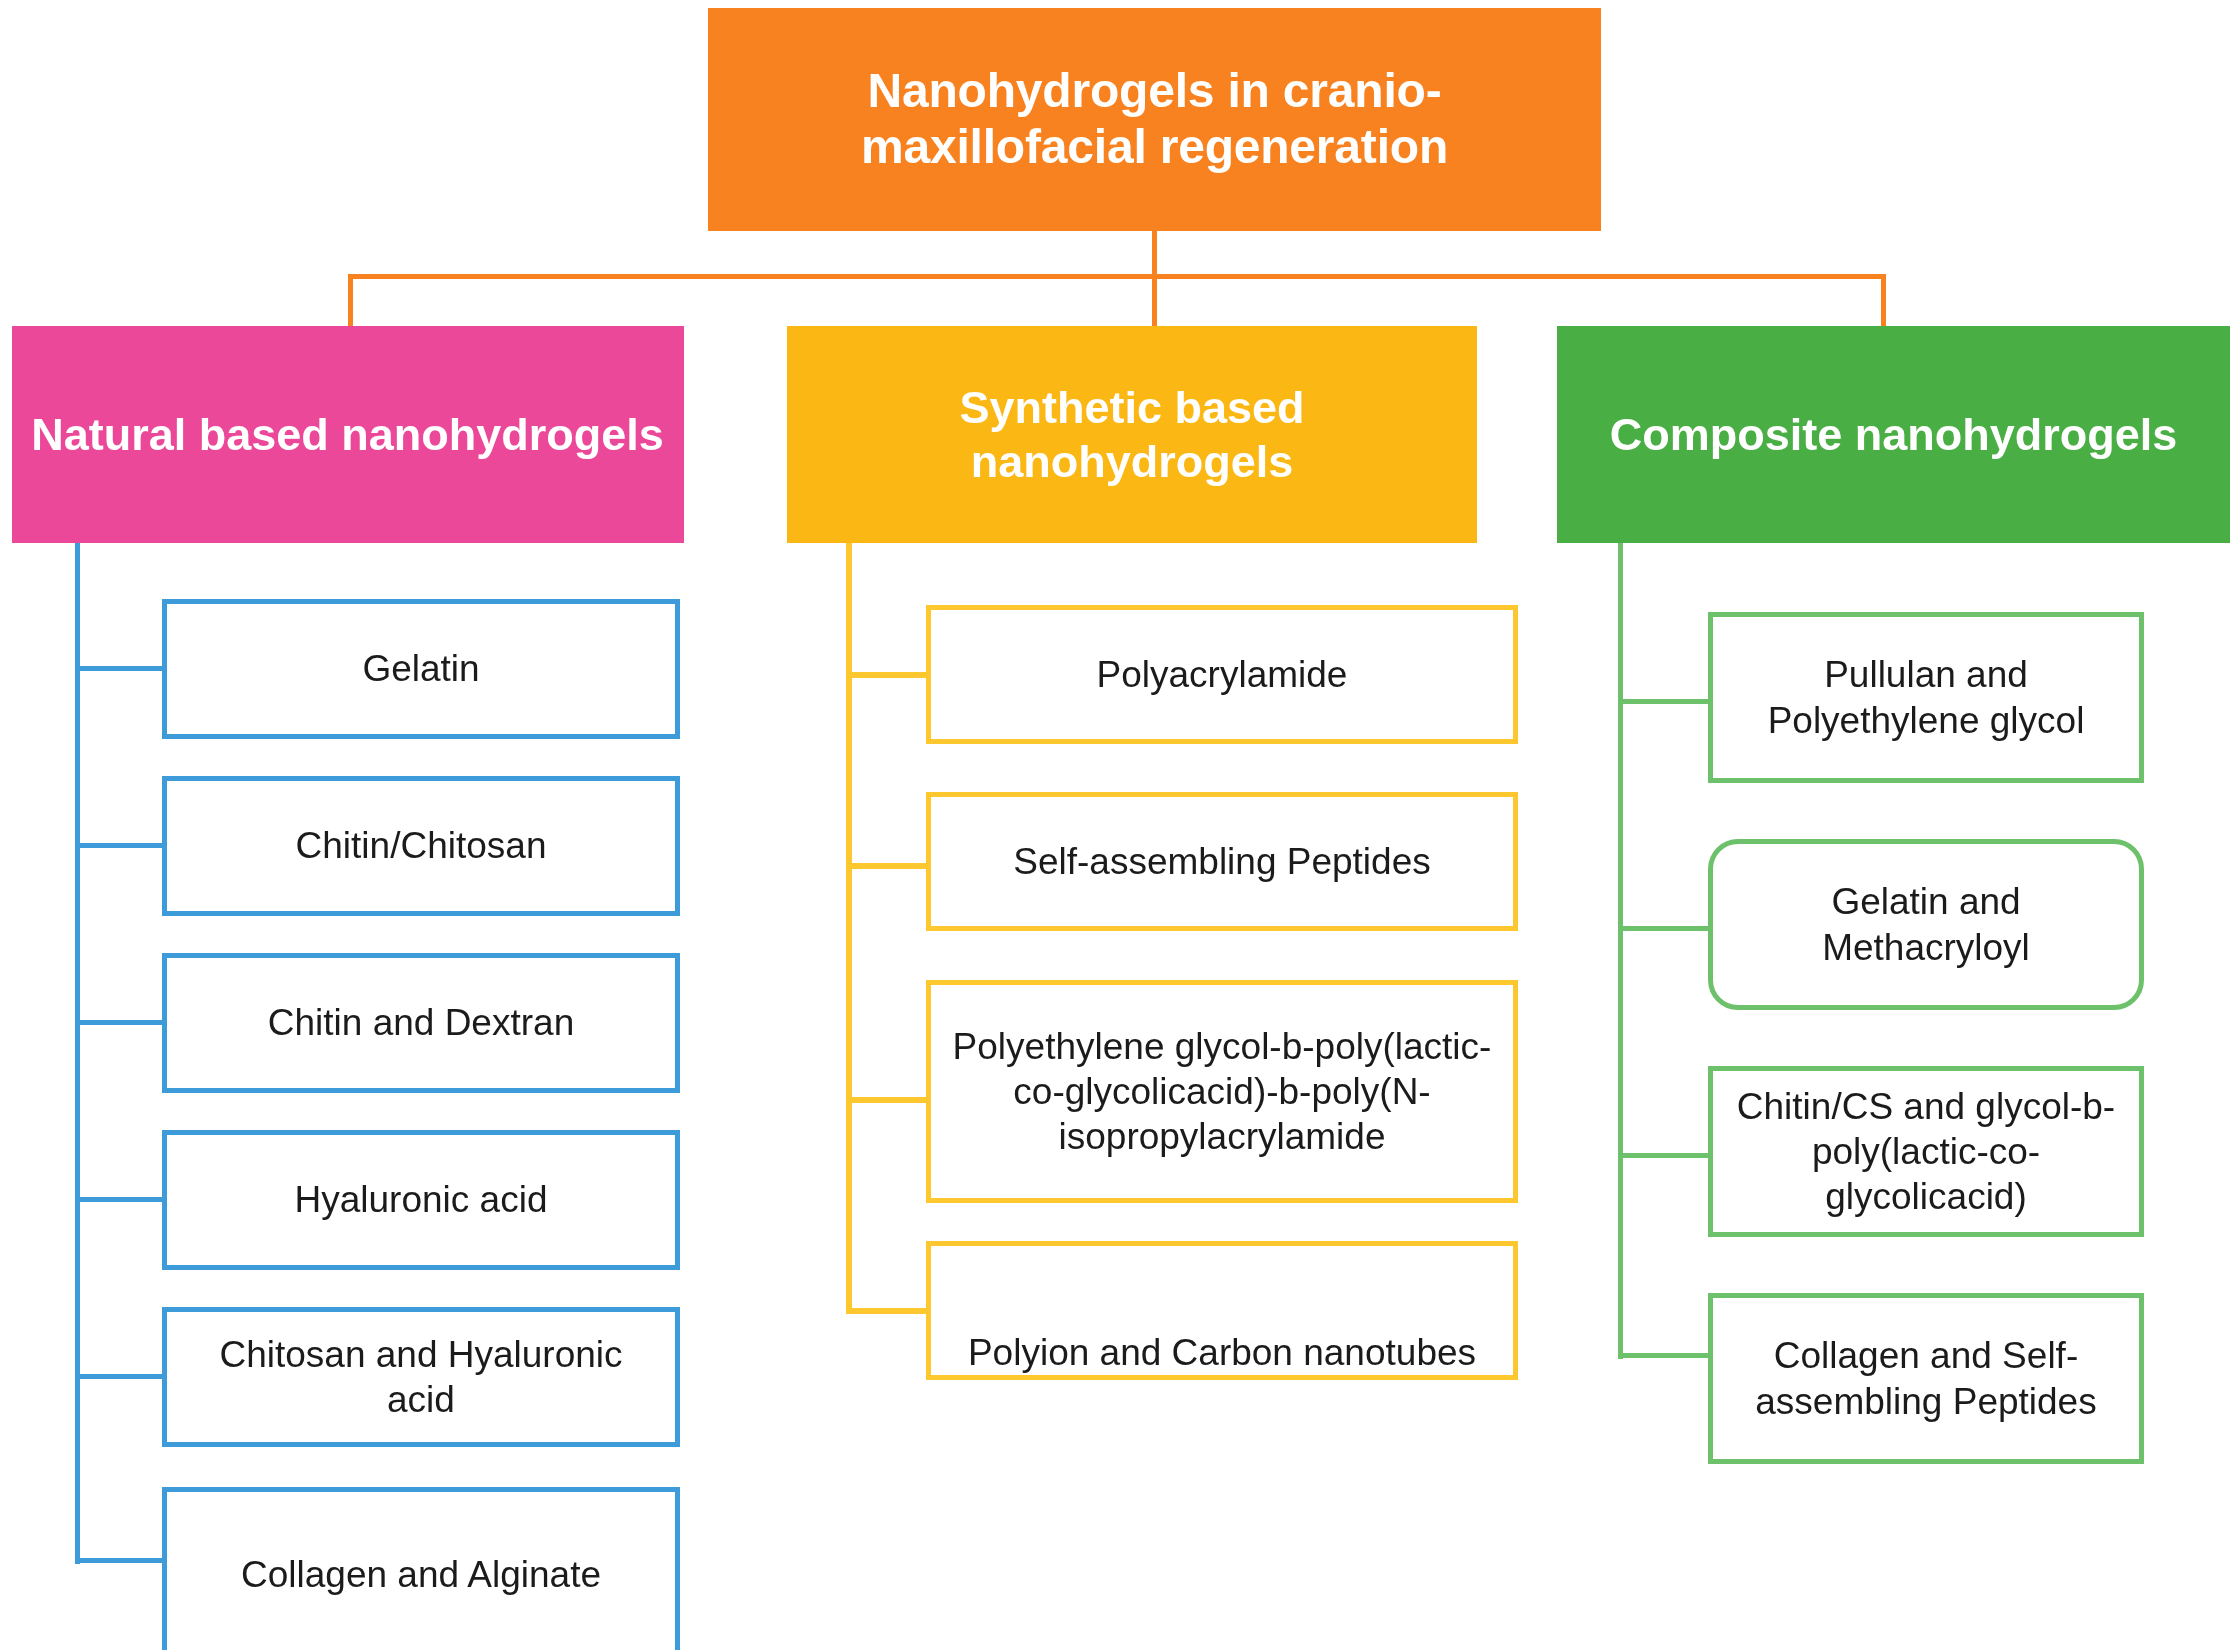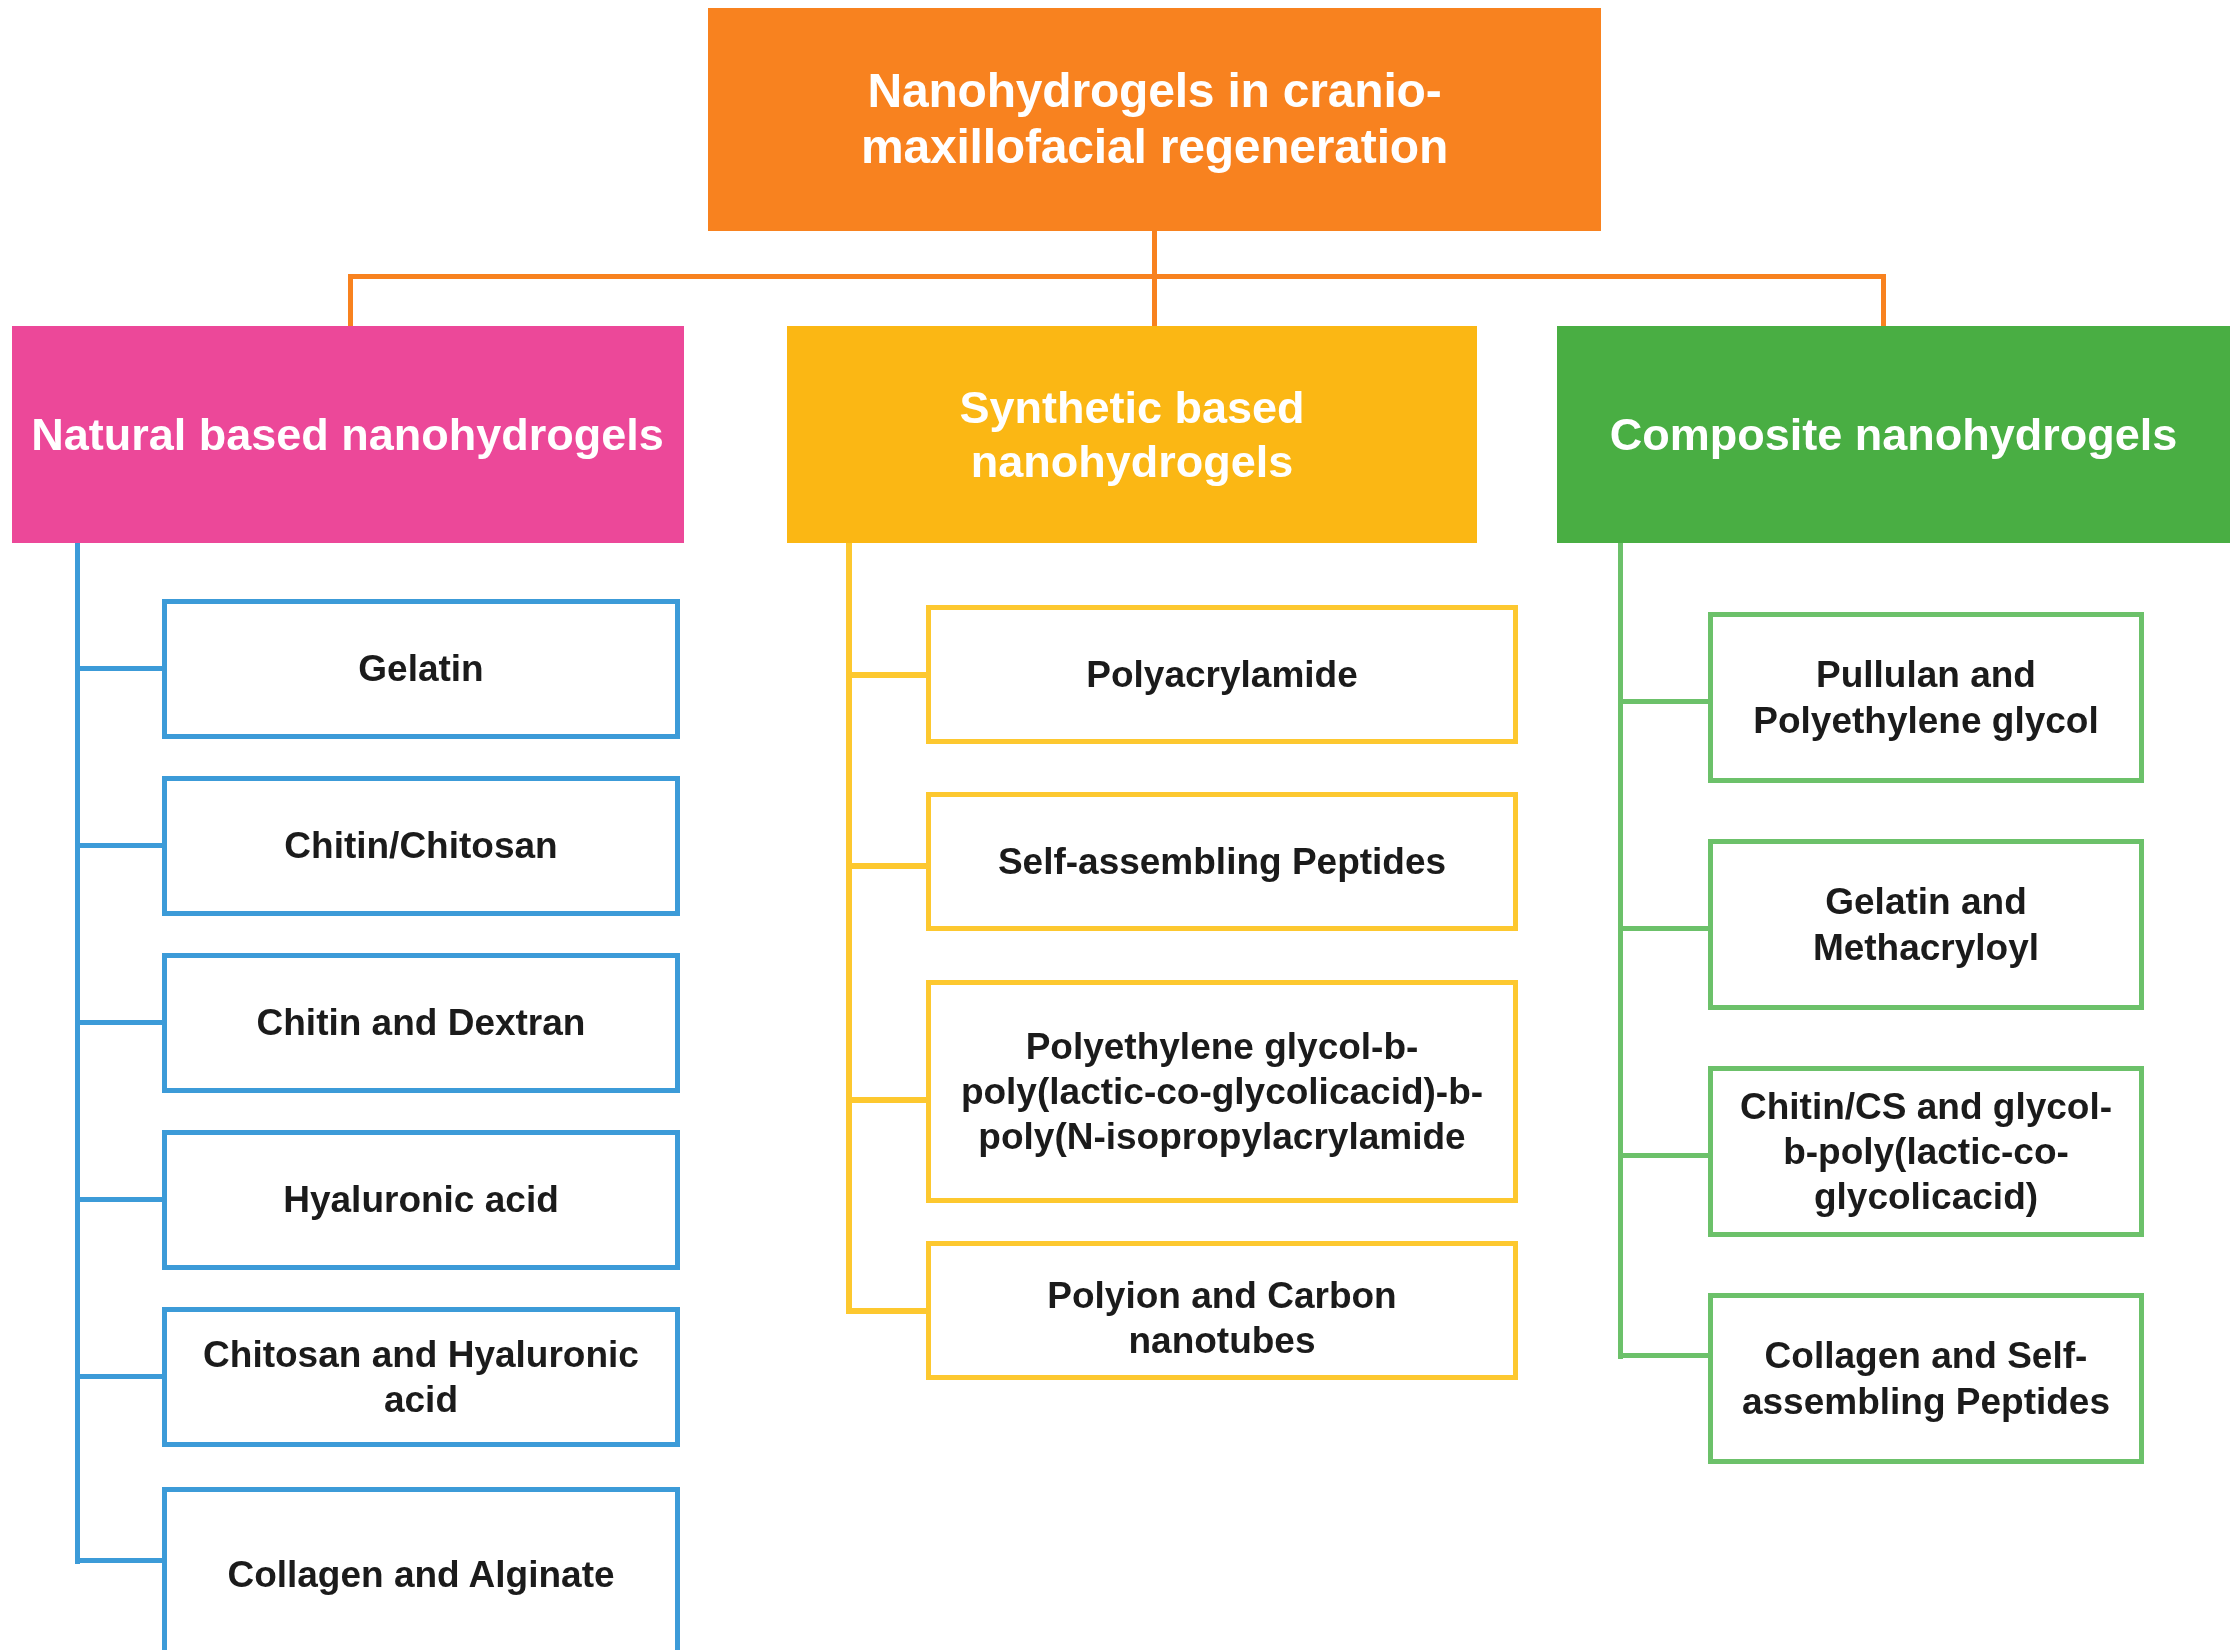--- a/index.html
+++ b/index.html
@@ -12,22 +12,22 @@
   .node span { display:block; width:100%; }
 
   .root { background:#F8821F; color:#ffffff; font-weight:bold; font-size:48px; line-height:1.18;
           letter-spacing:-0.2px; padding:0 31px; }
 
   .cat { color:#ffffff; font-weight:bold; font-size:45px; line-height:1.2; padding:0 18.5px; }
   .cat-blue   { background:#ec4899; }
   .cat-yellow { background:#FBB714; }
   .cat-green  { background:#49AE43; }
 
-  .leaf { background:#ffffff; color:#1b1b1b; font-weight:bold; font-size:37px;
-          line-height:1.22; padding:12px 20px; }
+  .leaf { background:#ffffff; color:#1b1b1b; font-weight:normal; font-size:37px;
+          line-height:1.22; padding:0 20px; }
   .leaf-blue   { border:5.4px solid #3C9BD8; }
   .leaf-yellow { border:5.4px solid #FDC82F; }
   .leaf-green  { border:5.4px solid #6CC16A; }
 
   
   .line { position:absolute; }
   .v-orange { background:#F8821F; width:4.6px; }
   .h-orange { background:#F8821F; height:4.6px; }
   .v-blue   { background:#3C9BD8; width:5.4px; }
   .h-blue   { background:#3C9BD8; height:5.4px; }
@@ -112,21 +112,21 @@
 
   <div class="line v-green" style="left:1618px; top:543px; height:816px;"></div>
   <div class="line h-green" style="left:1618px; top:699px; width:95px;"></div>
   <div class="line h-green" style="left:1618px; top:926px; width:95px;"></div>
   <div class="line h-green" style="left:1618px; top:1153px; width:95px;"></div>
   <div class="line h-green" style="left:1618px; top:1353px; width:95px;"></div>
 
   <div class="node leaf leaf-green" style="left:1708px; top:612px; width:436px; height:171px;">
     <span>Pullulan and Polyethylene glycol</span>
   </div>
-  <div class="node leaf leaf-green" style="left:1708px; top:839px; width:436px; height:171px;">
+  <div class="node leaf leaf-green" style="left:1708px; top:839px; width:436px; height:171px;border-radius:30px;">
     <span>Gelatin and Methacryloyl</span>
   </div>
   <div class="node leaf leaf-green" style="left:1708px; top:1066px; width:436px; height:171px;">
     <span>Chitin/CS and glycol-b-poly(lactic-co-glycolicacid)</span>
   </div>
   <div class="node leaf leaf-green" style="left:1708px; top:1293px; width:436px; height:171px;">
     <span>Collagen and Self-assembling Peptides</span>
   </div>
 
 </div>

